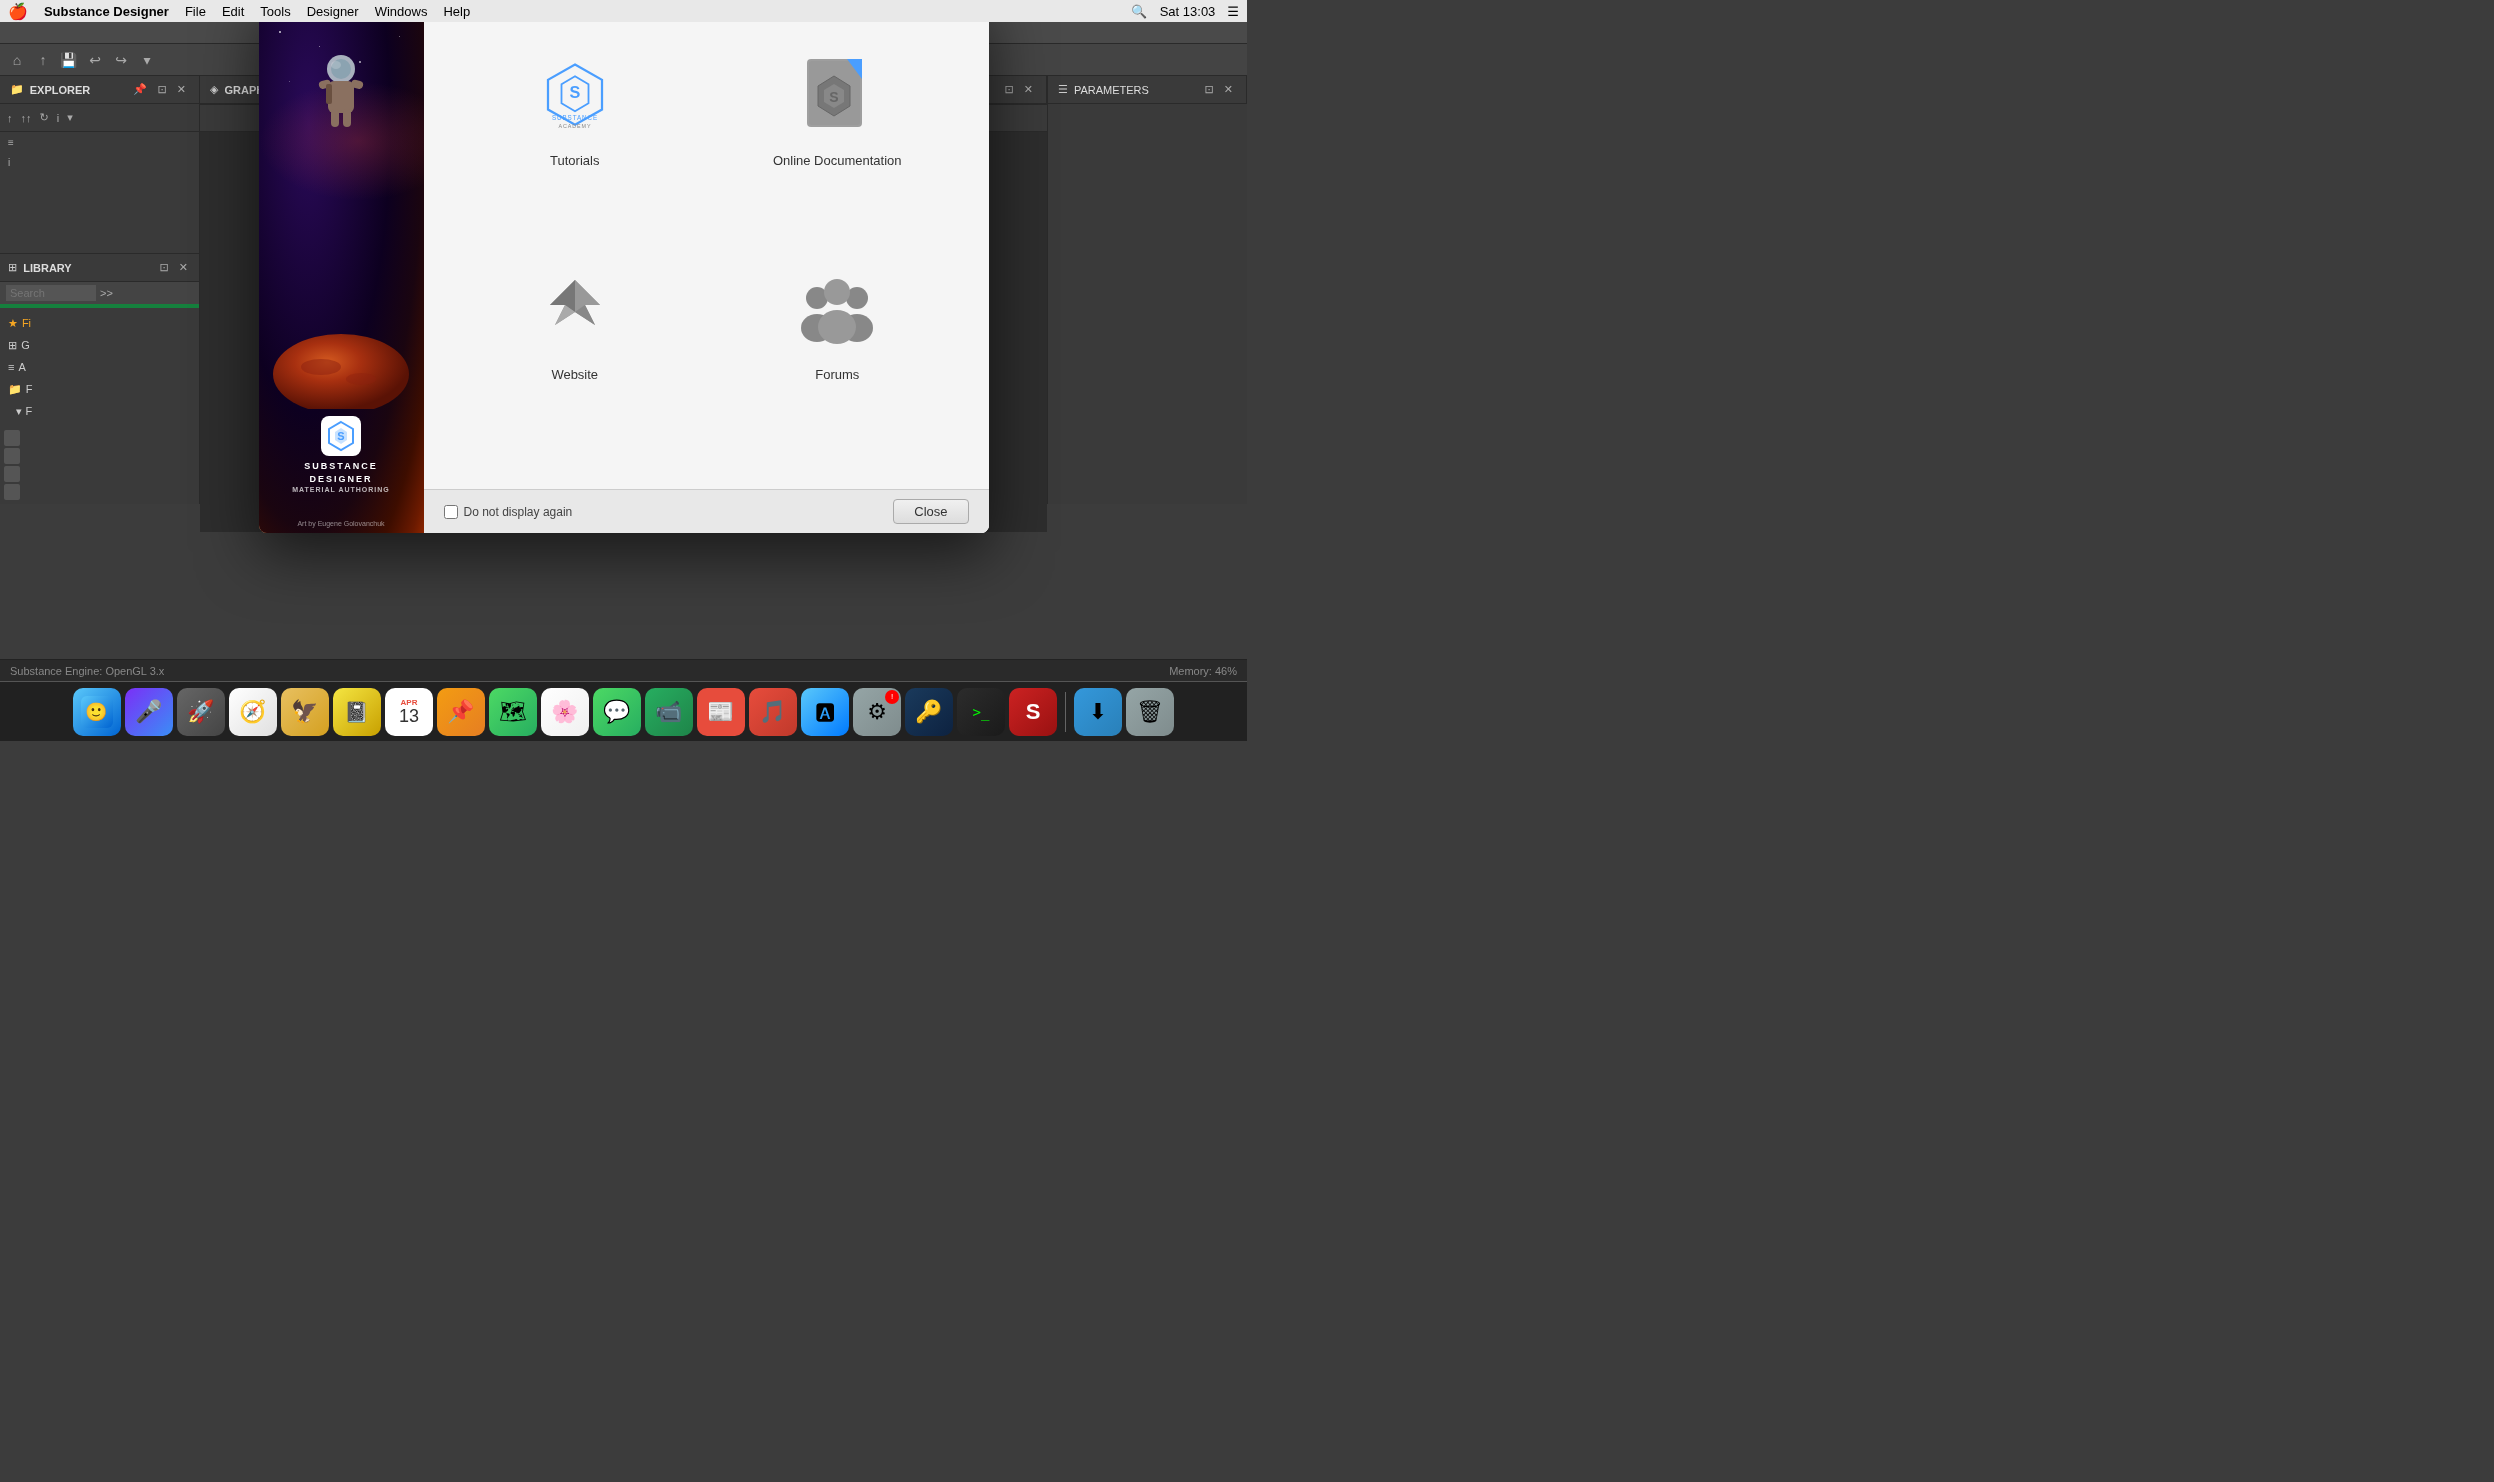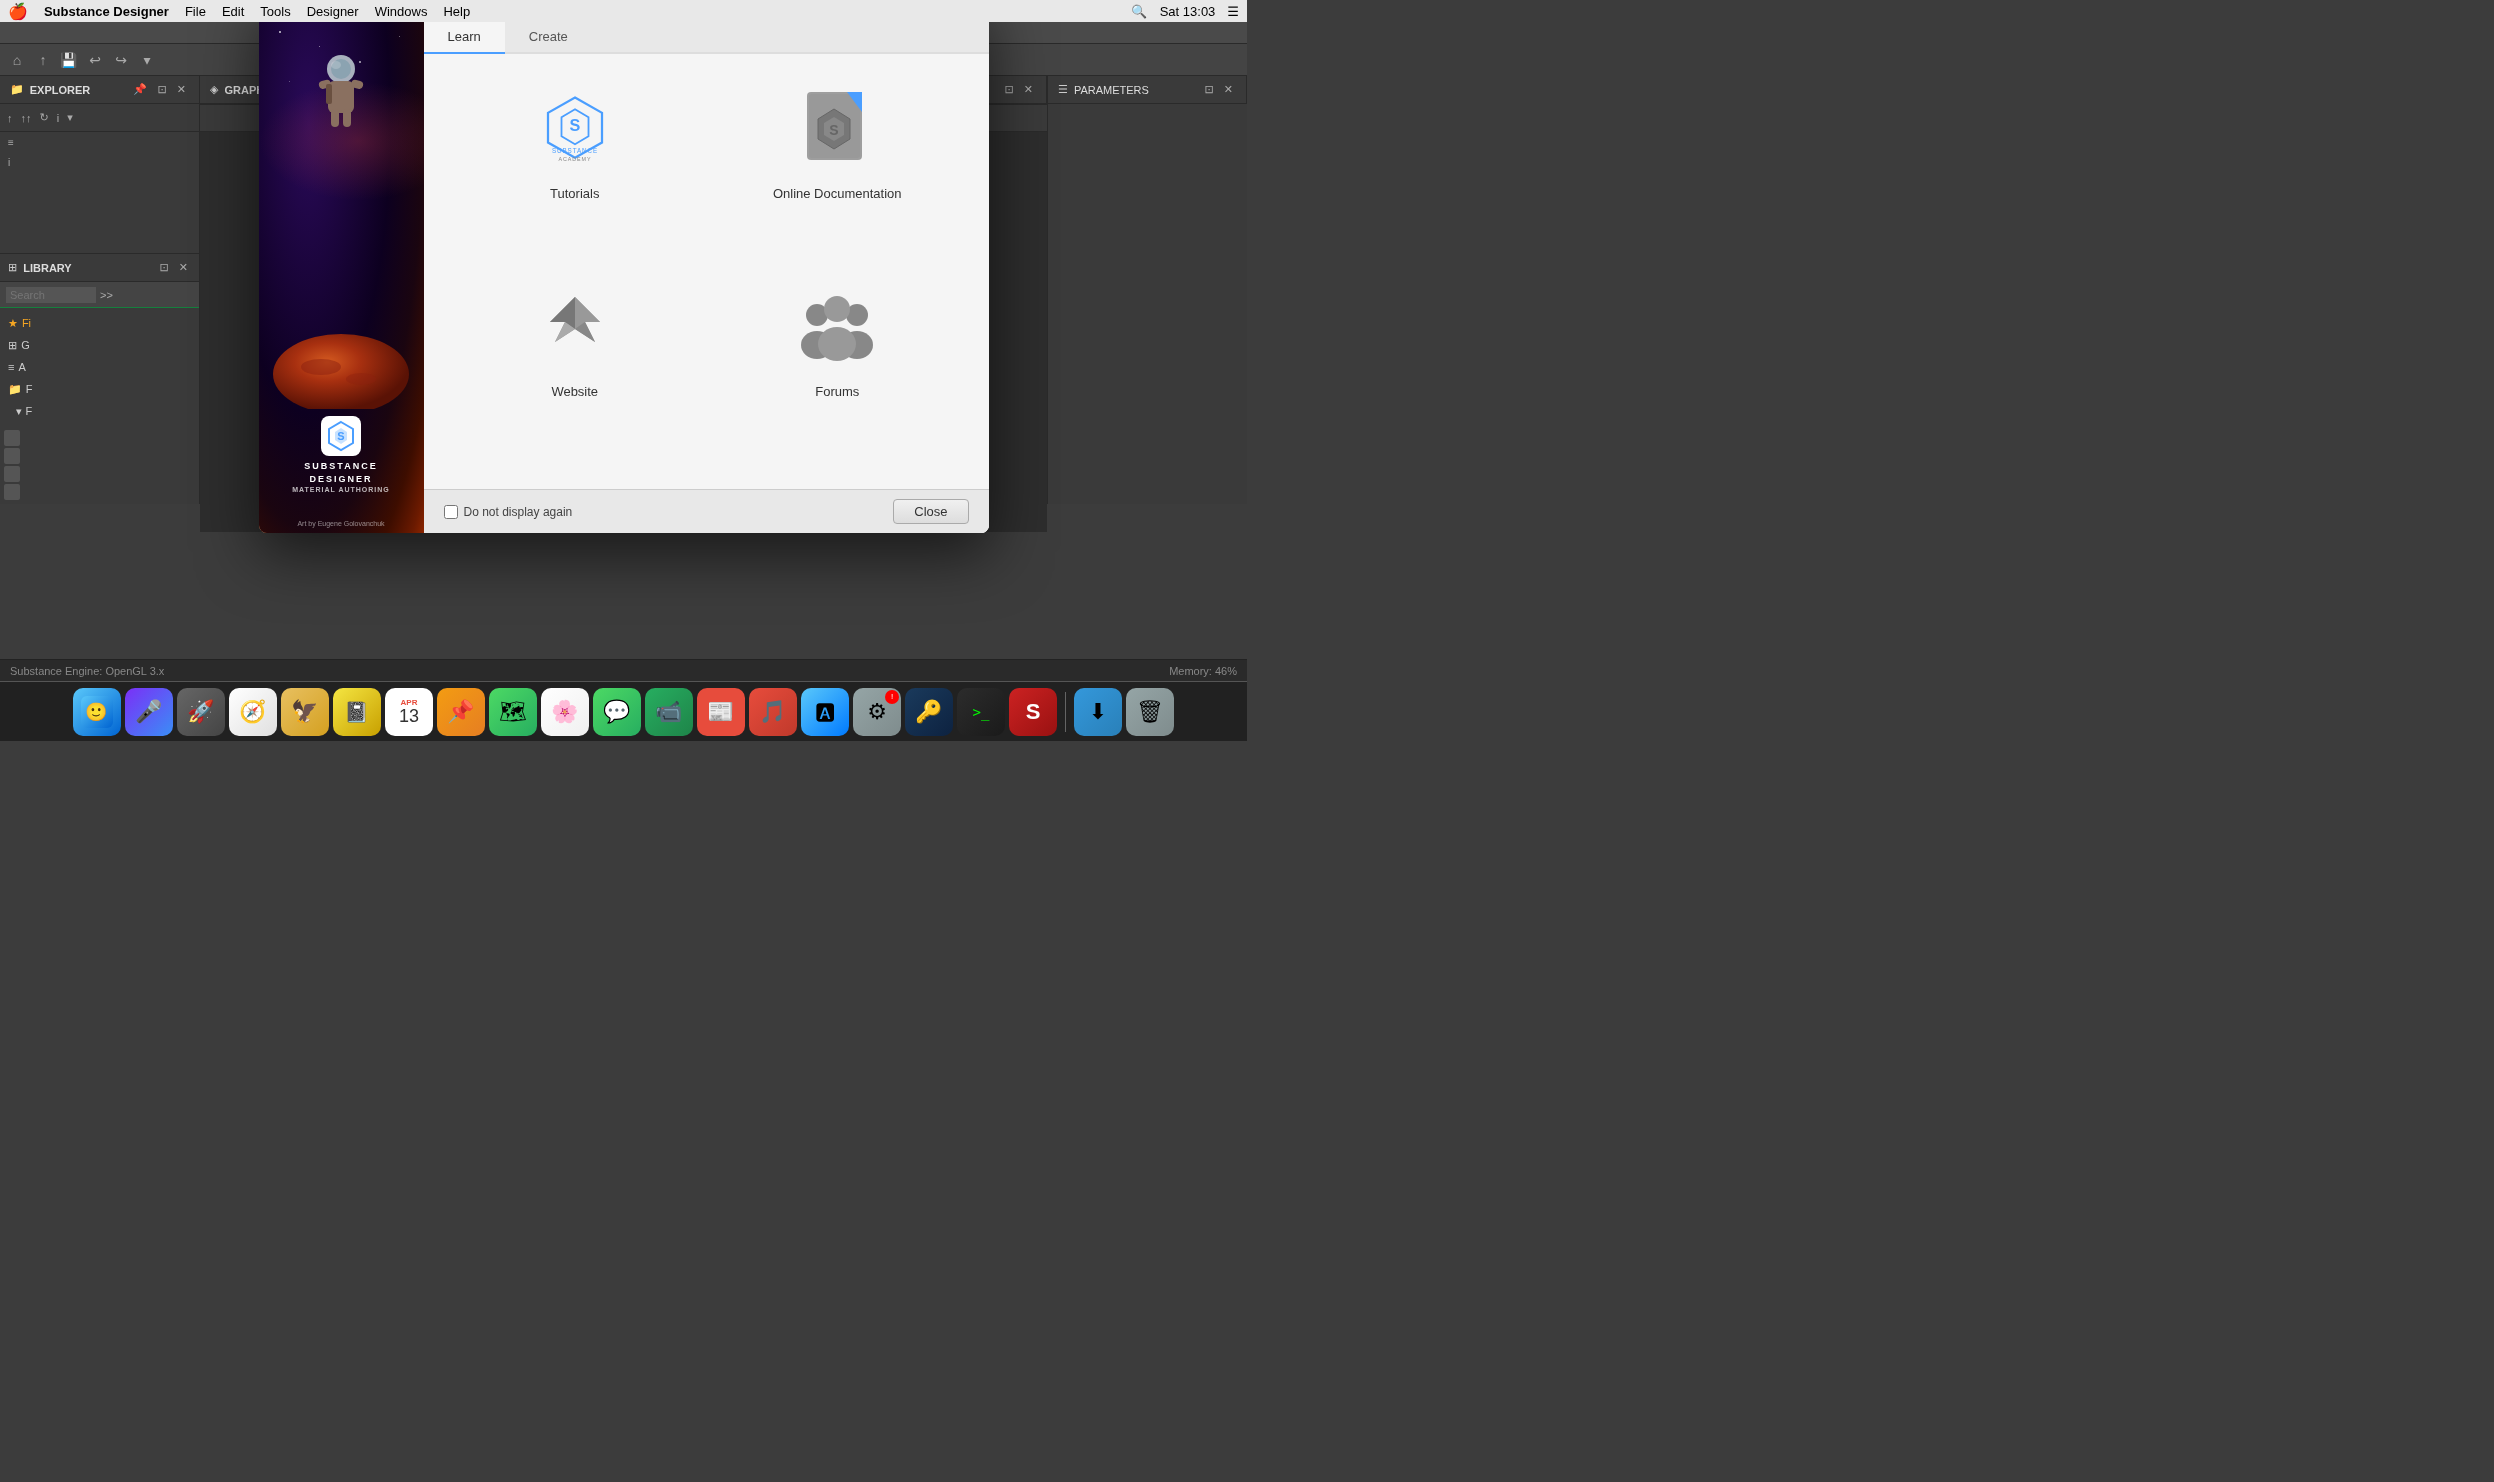--- a/index.html
+++ b/index.html
@@ -132,21 +132,21 @@
       gap: 6px;
       font-size: 11px;
       color: #ccc;
       border-bottom: 1px solid #2a2a2a;
     }
     .library-search {
       height: 26px;
       display: flex;
       align-items: center;
       padding: 0 6px;
-      border-bottom: 1px solid #15803d;
+      border-bottom: 4px solid #15803d;
       background: #444;
     }
     .library-search input {
       background: #555;
       border: none;
       color: #ccc;
       font-size: 11px;
       width: 100px;
       padding: 2px 4px;
       outline: none;
@@ -732,24 +732,20 @@
               <div style="font-size:9px;letter-spacing:2px;">DESIGNER</div>
               <div style="font-size:7px;letter-spacing:1px;opacity:0.7;">MATERIAL AUTHORING</div>
             </div>
           </div>
 
           <div class="dialog-artwork-credit">Art by Eugene Golovanchuk</div>
         </div>
 
         <div class="dialog-content">
 
-          <div class="dialog-tabs">
-            <div class="dialog-tab active">Learn</div>
-            <div class="dialog-tab">Create</div>
-          </div>
 
           <div class="learn-grid">
 
             <div class="learn-item">
               <div class="learn-item-icon">
 
                 <svg width="100" height="80" viewBox="0 0 100 80">
 
                   <polygon points="50,5 80,22 80,55 50,72 20,55 20,22" fill="none" stroke="#4a9eff" stroke-width="2.5"></polygon>
                   <polygon points="50,18 65,27 65,48 50,57 35,48 35,27" fill="none" stroke="#4a9eff" stroke-width="2"></polygon>

